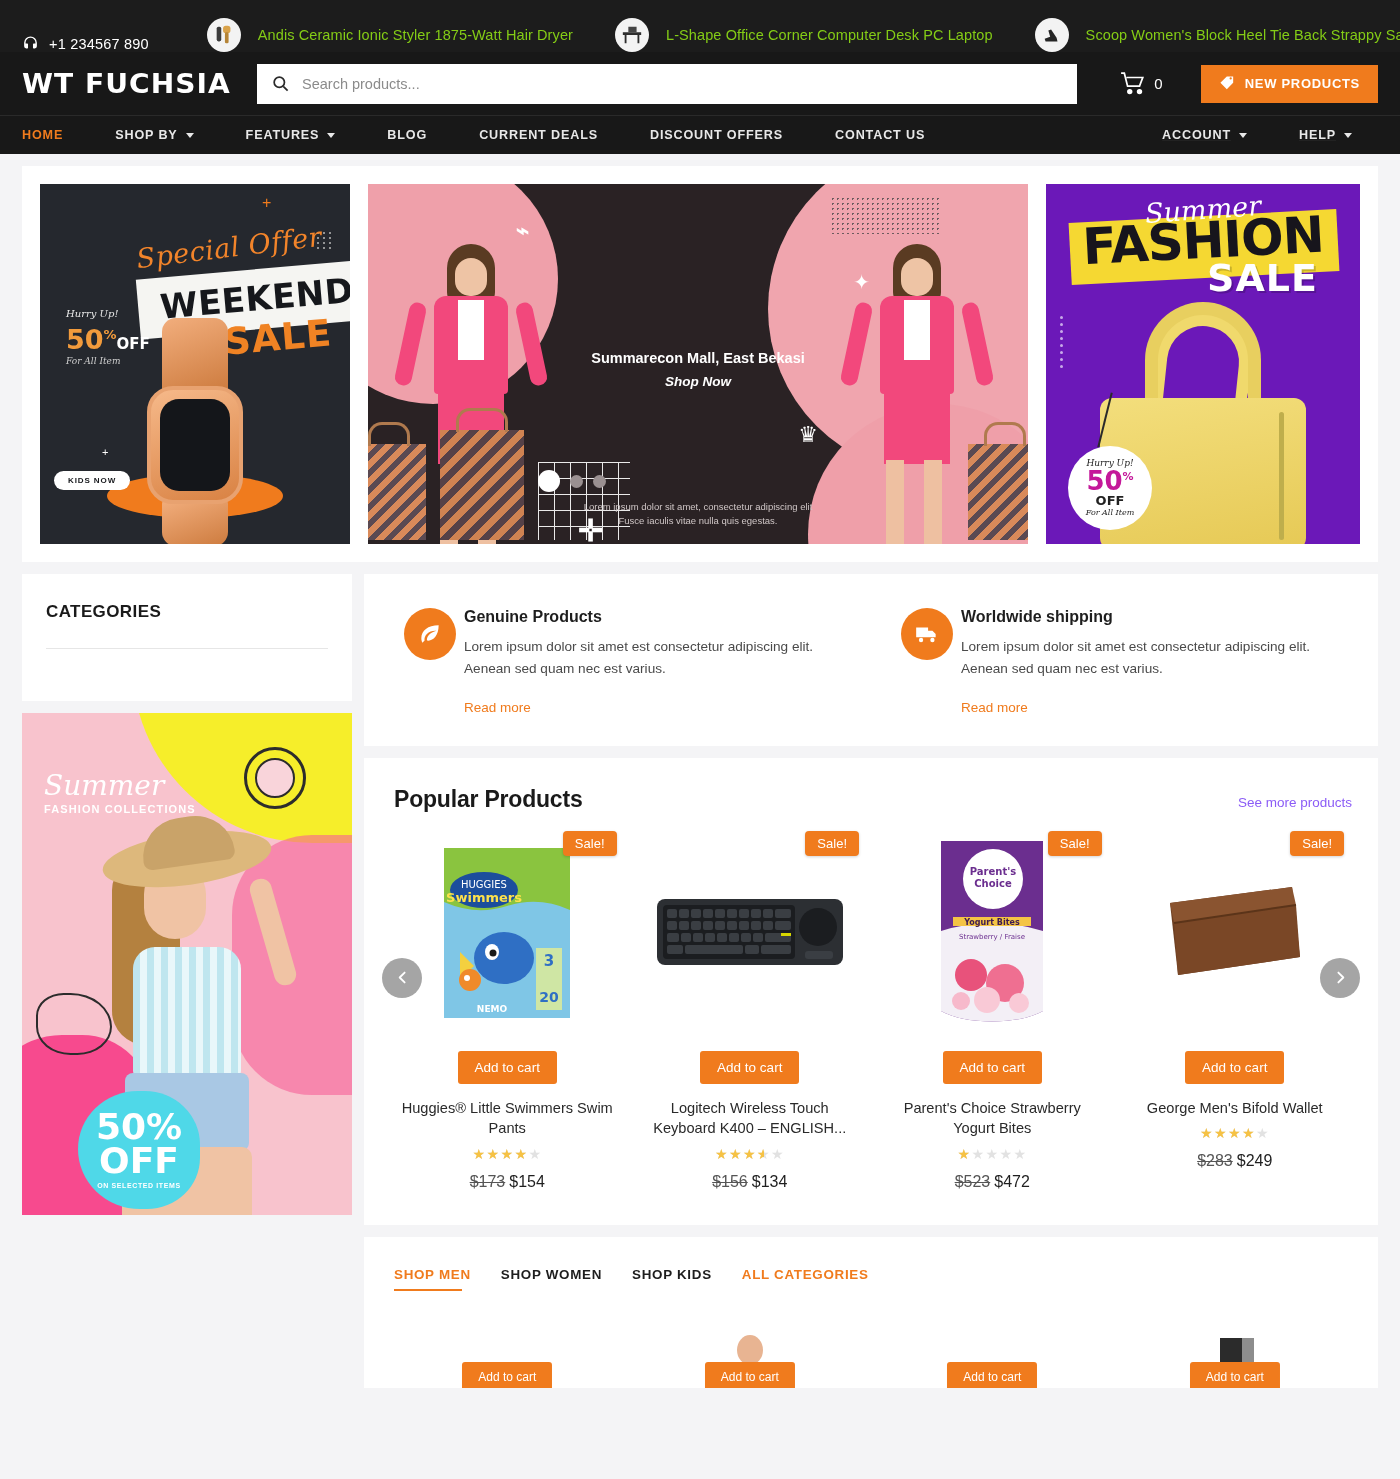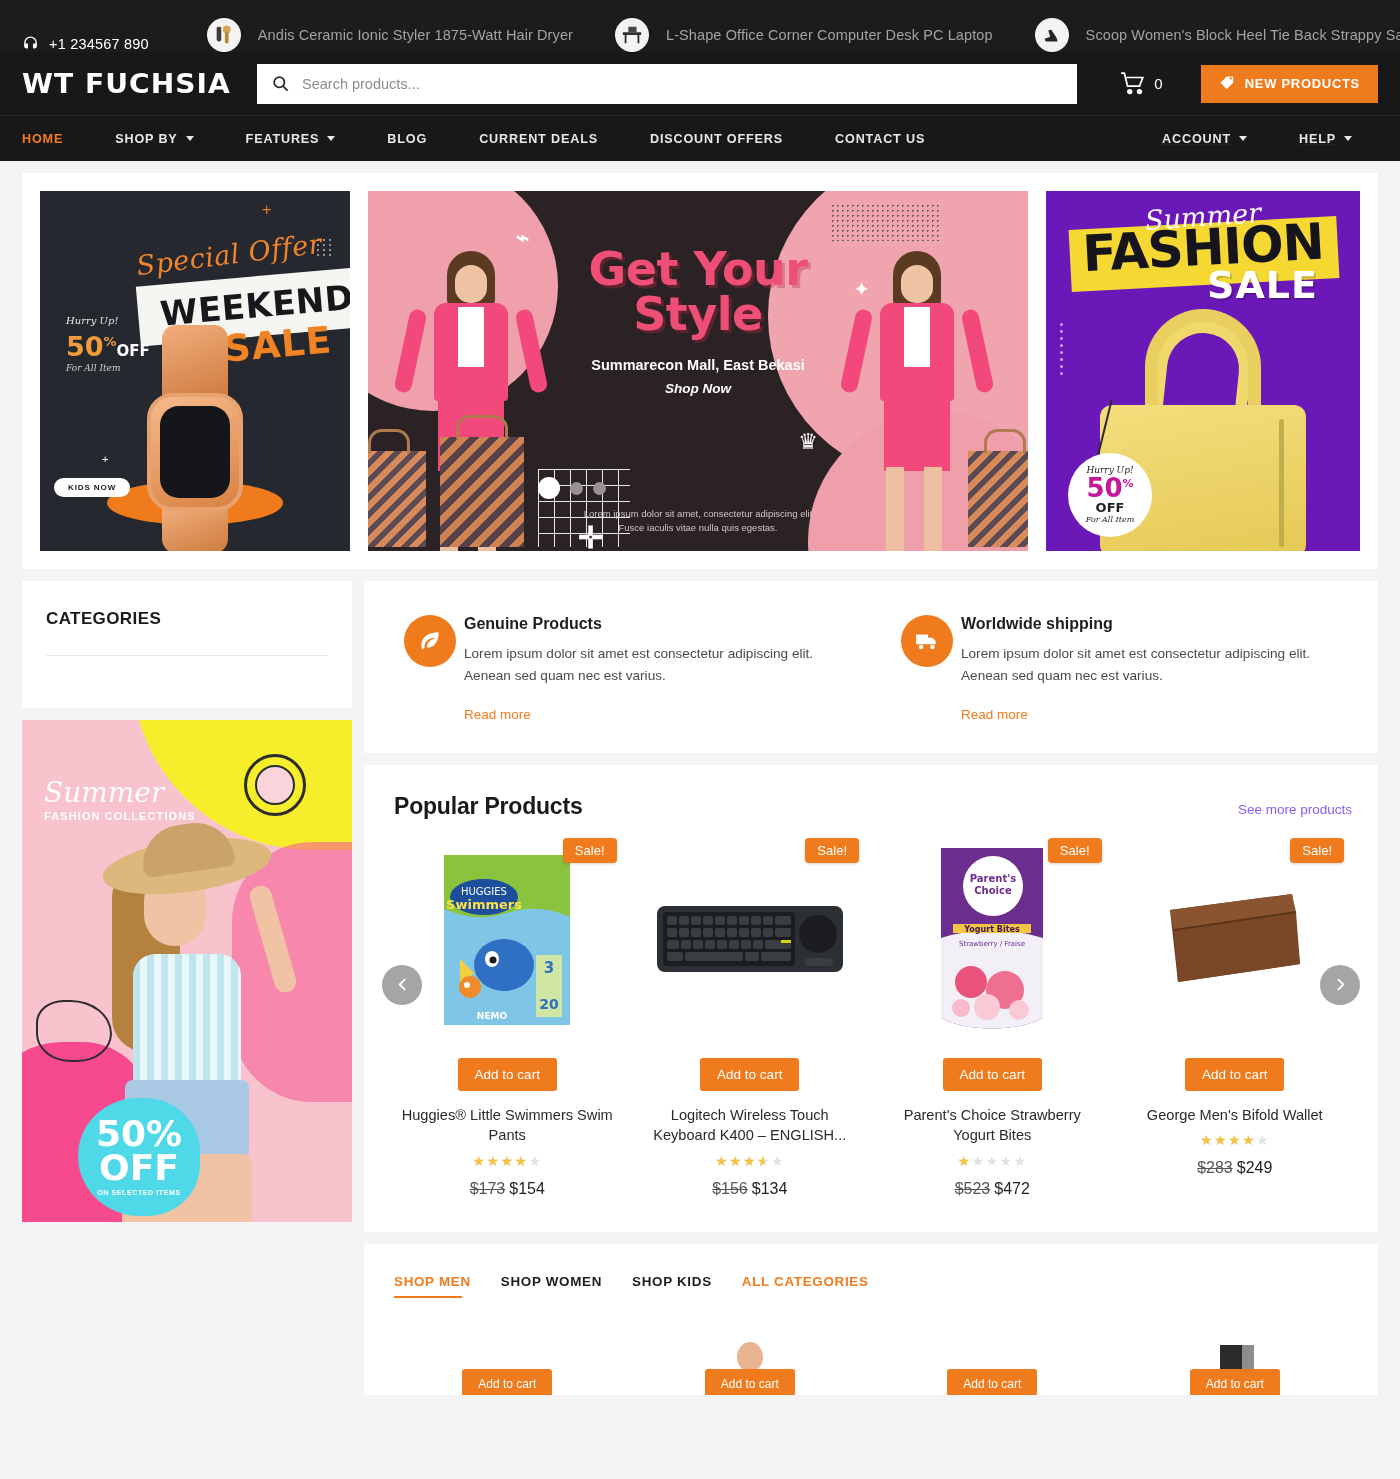--- a/index.html
+++ b/index.html
@@ -31,21 +31,21 @@
   .ticker-item {
     display: flex; align-items: center; gap: 17px;
     flex: none; margin-right: 42px;
   }
   .ticker-thumb {
     width: 34px; height: 34px; border-radius: 50%;
     background: #f3f3f3; flex: none;
     display: flex; align-items: center; justify-content: center;
     overflow: hidden; position: relative;
   }
-  .ticker-label { color: #a3a3a3; font-size: 14.5px; letter-spacing: .1px; }
+  .ticker-label { color: #84cc16; font-size: 14.5px; letter-spacing: .1px; }
 
   
   .header {
     background: #181818;
     height: 63px;
     display: flex; align-items: center;
     padding: 0 22px;
     gap: 20px;
   }
   .logo {
@@ -85,21 +85,21 @@
     height: 38px; padding: 0 18px;
     display: flex; align-items: center; gap: 9px;
     font-family: "Liberation Sans", sans-serif;
     font-size: 13px; font-weight: 700; letter-spacing: .7px;
     cursor: pointer; flex: none; margin-left: 18px;
   }
 
   
   .nav {
     background: #181818;
-    height: 46px;
+    height: 39px;
     display: flex; align-items: center;
     padding: 0 22px;
     border-top: 1px solid #2a2a2a;
   }
   .nav-left { display: flex; align-items: center; gap: 0; }
   .nav-right { margin-left: auto; display: flex; align-items: center; text-decoration: underline; }
   .nav-item {
     color: #e8e8e8; font-size: 12.6px; font-weight: 600;
     letter-spacing: .85px; padding: 0 26px;
     display: flex; align-items: center; gap: 8px;
@@ -672,24 +672,20 @@
         <div class="m-jacket"></div>
           <div class="m-shirt"></div>
           <div class="m-skirt"></div>
         <div class="m-leg a"></div>
           <div class="m-leg b"></div>
         <div class="bag three">
             <div class="bag-h"></div>
           </div>
       </div>
 
-      <div class="bm-title">
-        <div>Get Your</div>
-        <div>Style</div>
-      </div>
       <div class="bm-sub">Summarecon Mall, East Bekasi</div>
       <div class="bm-shop">Shop Now</div>
 
       <div class="carousel-dots">
         <span class="cdot active"></span>
         <span class="cdot"></span>
         <span class="cdot"></span>
       </div>
       <div class="carousel-caption">Lorem ipsum dolor sit amet, consectetur adipiscing elit Fusce iaculis vitae nulla quis egestas.</div>
     </div>

